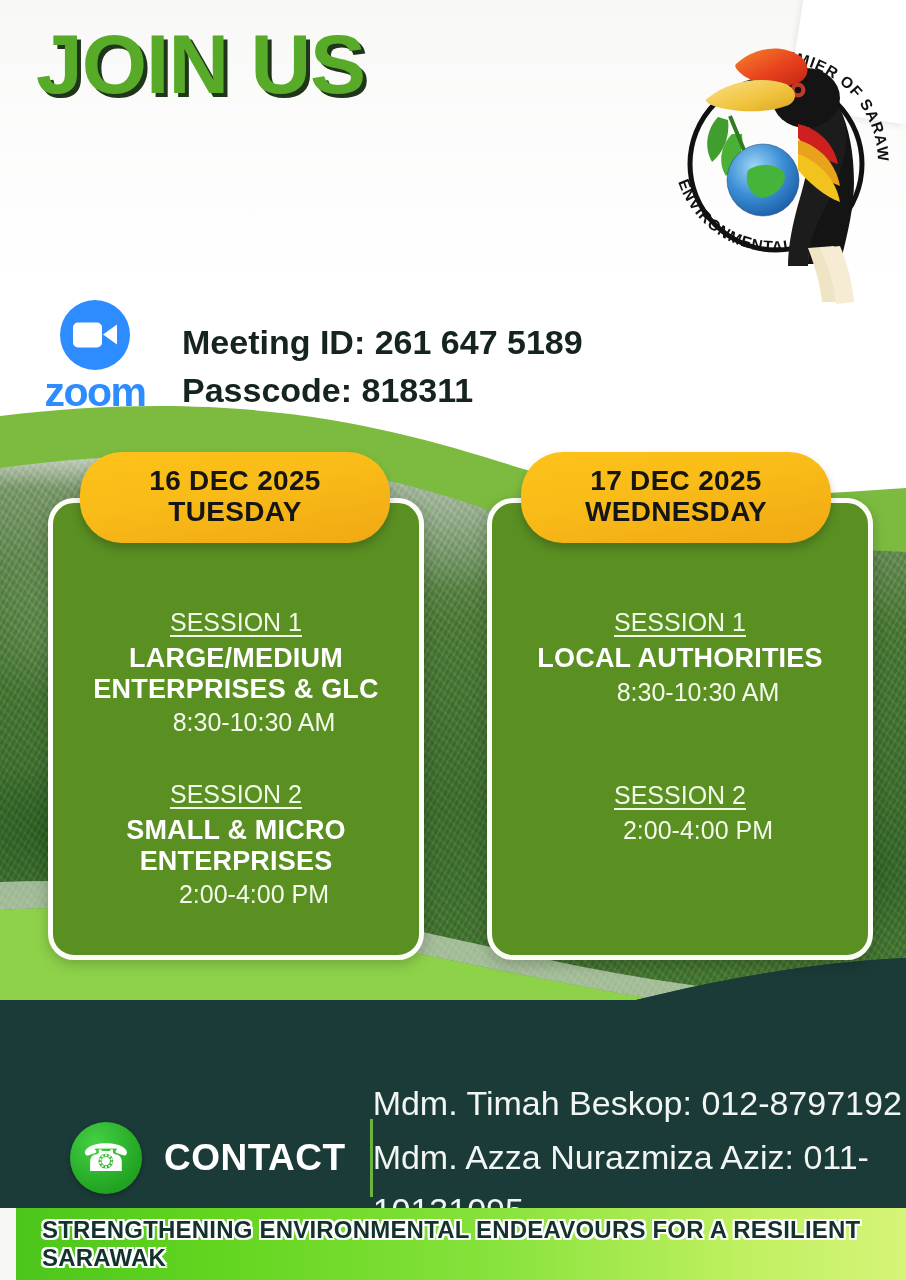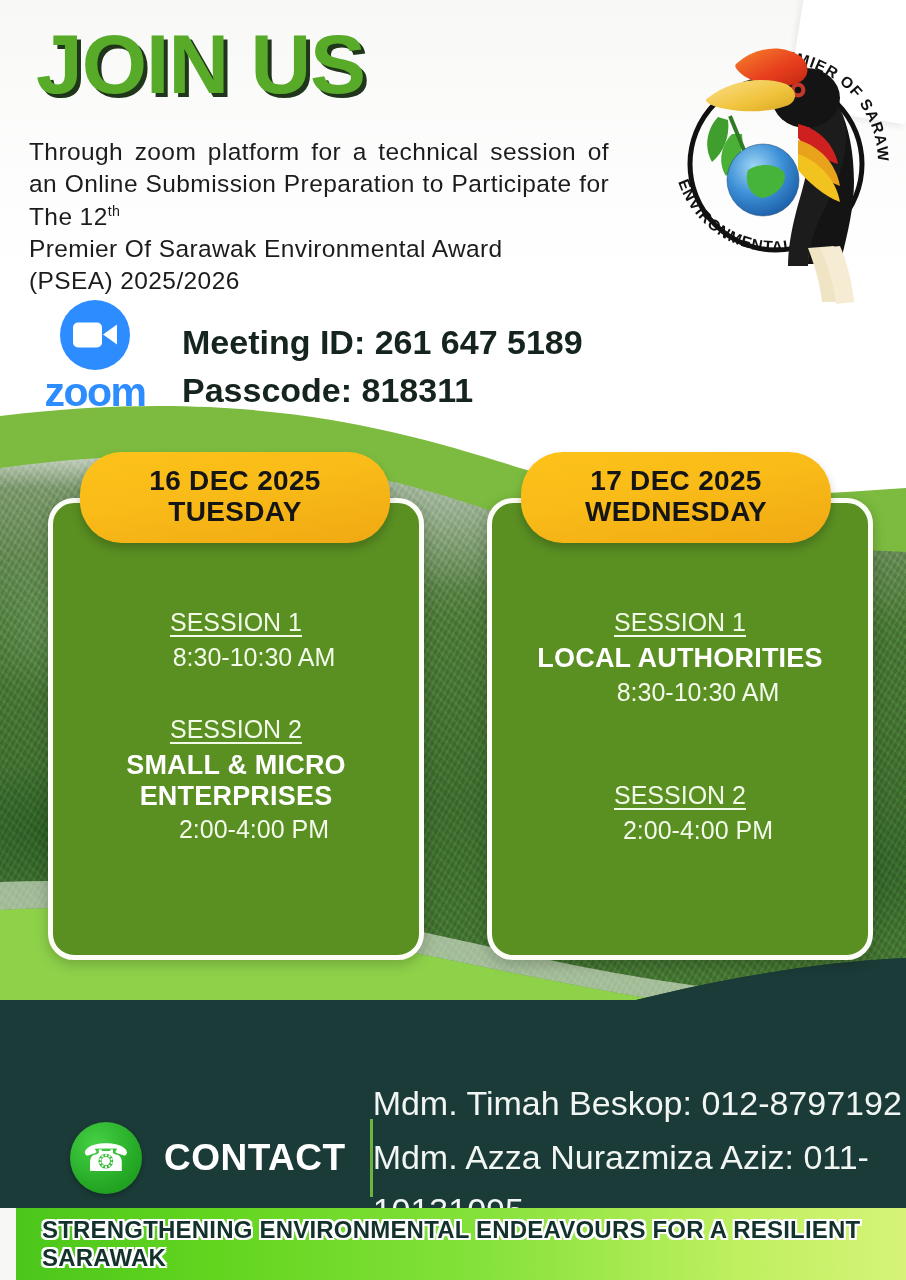--- a/index.html
+++ b/index.html
@@ -254,25 +254,20 @@
   </div>
 
   <div class="dark-band"></div>
   <svg class="dark-wave" viewBox="0 0 906 120" preserveAspectRatio="none">
     <path d="M906,0 C780,6 660,34 560,62 C420,100 200,120 0,112 L0,120 L906,120 Z" fill="#1b3b38"></path>
     <path d="M906,0 C780,6 660,34 560,62 C420,100 200,120 0,112 L0,120 L906,120 Z" fill="#1b3b38"></path>
   </svg>
 
   <div class="headline">JOIN US</div>
 
-  <div class="intro">
-    <span>Through zoom platform for a technical session of an Online Submission Preparation to Participate for The 12</span><sup>th</sup>
-    <span class="lastline">Premier Of Sarawak Environmental Award</span>
-    <span class="lastline">(PSEA) 2025/2026</span>
-  </div>
 
   <div class="zoom-logo">
     <div class="zoom-circle">
       <div class="zoom-cam">
         <div class="body"></div>
         <div class="lens"></div>
       </div>
     </div>
     <div class="zoom-word">zoom</div>
   </div>
@@ -343,20 +338,21 @@
              C116 102 84 100 66 94 C58 91 56 88 60 86 Z" fill="url(#beakYellow)"></path>
 
     <path d="M160 236 C166 252 172 270 174 290 L200 290 C198 268 192 248 186 234 Z" fill="#efe4c4"></path>
     <path d="M172 236 C180 254 186 272 188 292 L206 290 C204 268 198 248 192 234 Z" fill="#f5ecd3"></path>
   </svg>
 
   <div class="card card-left">
     <div class="card-inner">
       <div>
         <div class="sess-label">SESSION 1</div>
+        <div class="sess-title">LARGE/MEDIUM ENTERPRISES &amp; GLC</div>
         <div class="sess-time">8:30-10:30 AM</div>
       </div>
       <div class="blk2">
         <div class="sess-label">SESSION 2</div>
         <div class="sess-title">SMALL &amp; MICRO ENTERPRISES</div>
         <div class="sess-time">2:00-4:00 PM</div>
       </div>
     </div>
   </div>
   <div class="pill pill-left">

